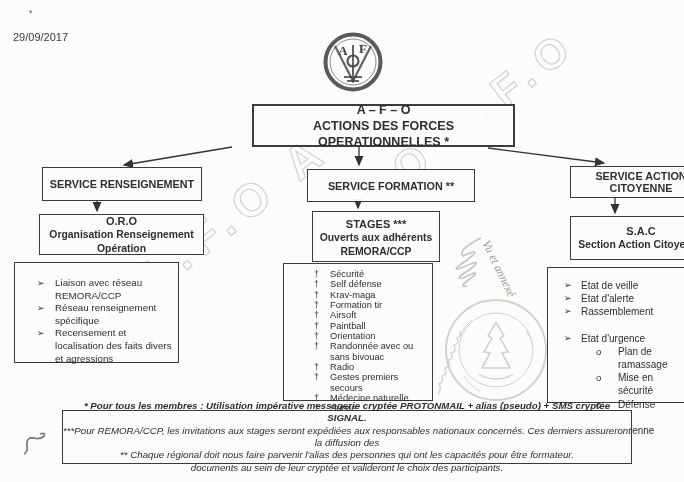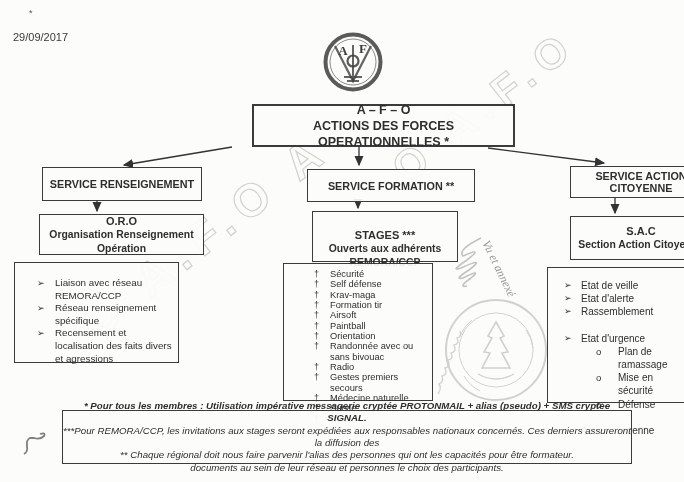--- a/index.html
+++ b/index.html
@@ -128,21 +128,21 @@
     <div class="svc-label">SERVICE FORMATION **</div>
   </div>
   <div class="box thin" style="left:545px;top:166px;width:142px;height:32px;">
     <div class="svc-label">SERVICE ACTION CITOYENNE</div>
   </div>
 
   <div class="box thin" style="left:14px;top:214px;width:165px;height:41px;">
     <div class="unit-title">O.R.O</div>
     <div class="unit-sub">Organisation Renseignement Opération</div>
   </div>
-  <div class="box thin" style="left:287px;top:211px;width:146px;height:51px;justify-content:flex-start;padding:16px 2px;">
+  <div class="box thin" style="left:287px;top:211px;width:128px;height:51px;justify-content:flex-start;padding:5px 2px;">
     <div class="unit-title">STAGES ***</div>
     <div class="unit-sub nound">Ouverts aux adhérents REMORA/CCP</div>
   </div>
   <div class="box thin" style="left:545px;top:216px;width:142px;height:44px;">
     <div class="unit-title">S.A.C</div>
     <div class="unit-sub">Section Action Citoyenne</div>
   </div>
 
   <div class="listbox list-left" style="left:14px;top:262px;width:165px;height:101px;">
     <ul class="plist">
@@ -280,16 +280,16 @@
   <div class="abs z2" style="left:16px;top:428px;">
     <svg width="34" height="30" viewBox="0 0 34 30" opacity="0.75">
       <path d="M24 6 Q30 4 28 8 Q24 12 18 10 L14 10 Q10 12 11 18 Q12 24 8 26" fill="none" stroke="#555" stroke-width="1.8"></path>
     </svg>
   </div>
 
   <div class="footnote" style="left:62px;top:410px;width:570px;height:54px;">
     <div class="fn1">* Pour tous les membres : Utilisation impérative messagerie cryptée PROTONMAIL + alias (pseudo) + SMS cryptée SIGNAL.</div>
     <div>***Pour REMORA/CCP, les invitations aux stages seront expédiées aux responsables nationaux concernés. Ces derniers assureront la diffusion des</div>
     <div>** Chaque régional doit nous faire parvenir l'alias des personnes qui ont les capacités pour être formateur.</div>
-    <div>documents au sein de leur réseau et personnes le choix des participants.</div>
+    <div>documents au sein de leur cryptée et valideront le choix des participants.</div>
   </div>
 
 </div>
 
 </body></html>

